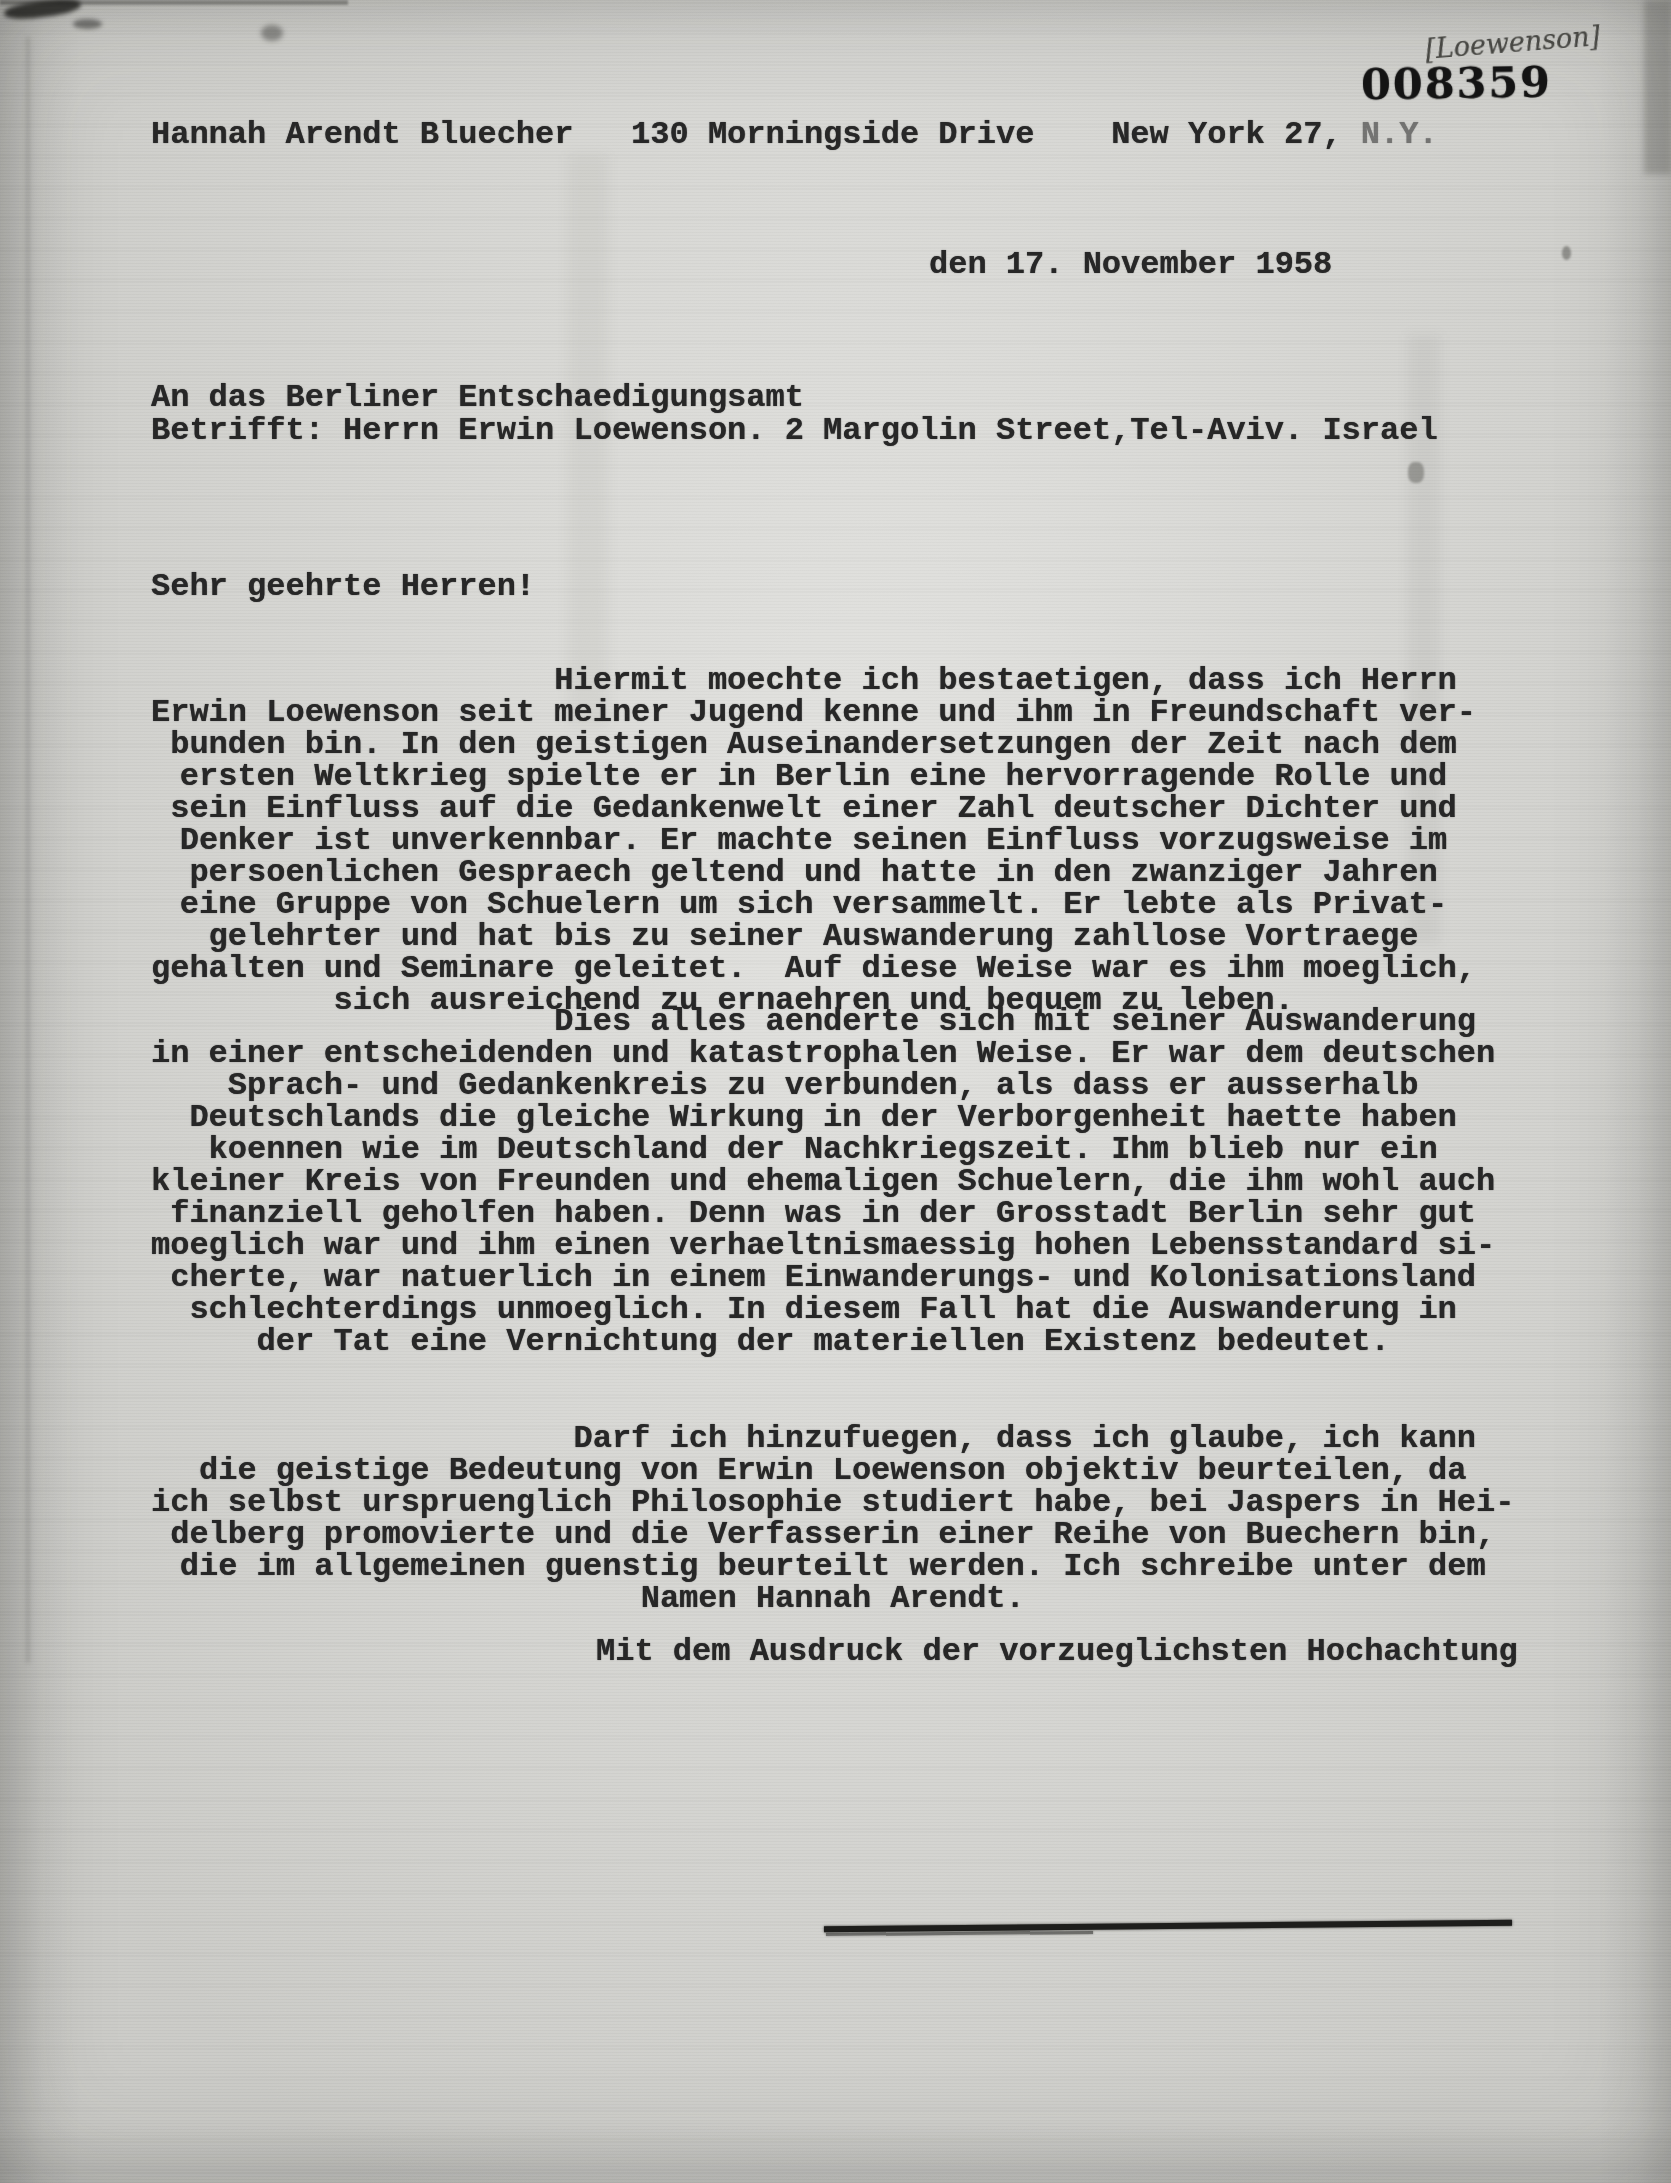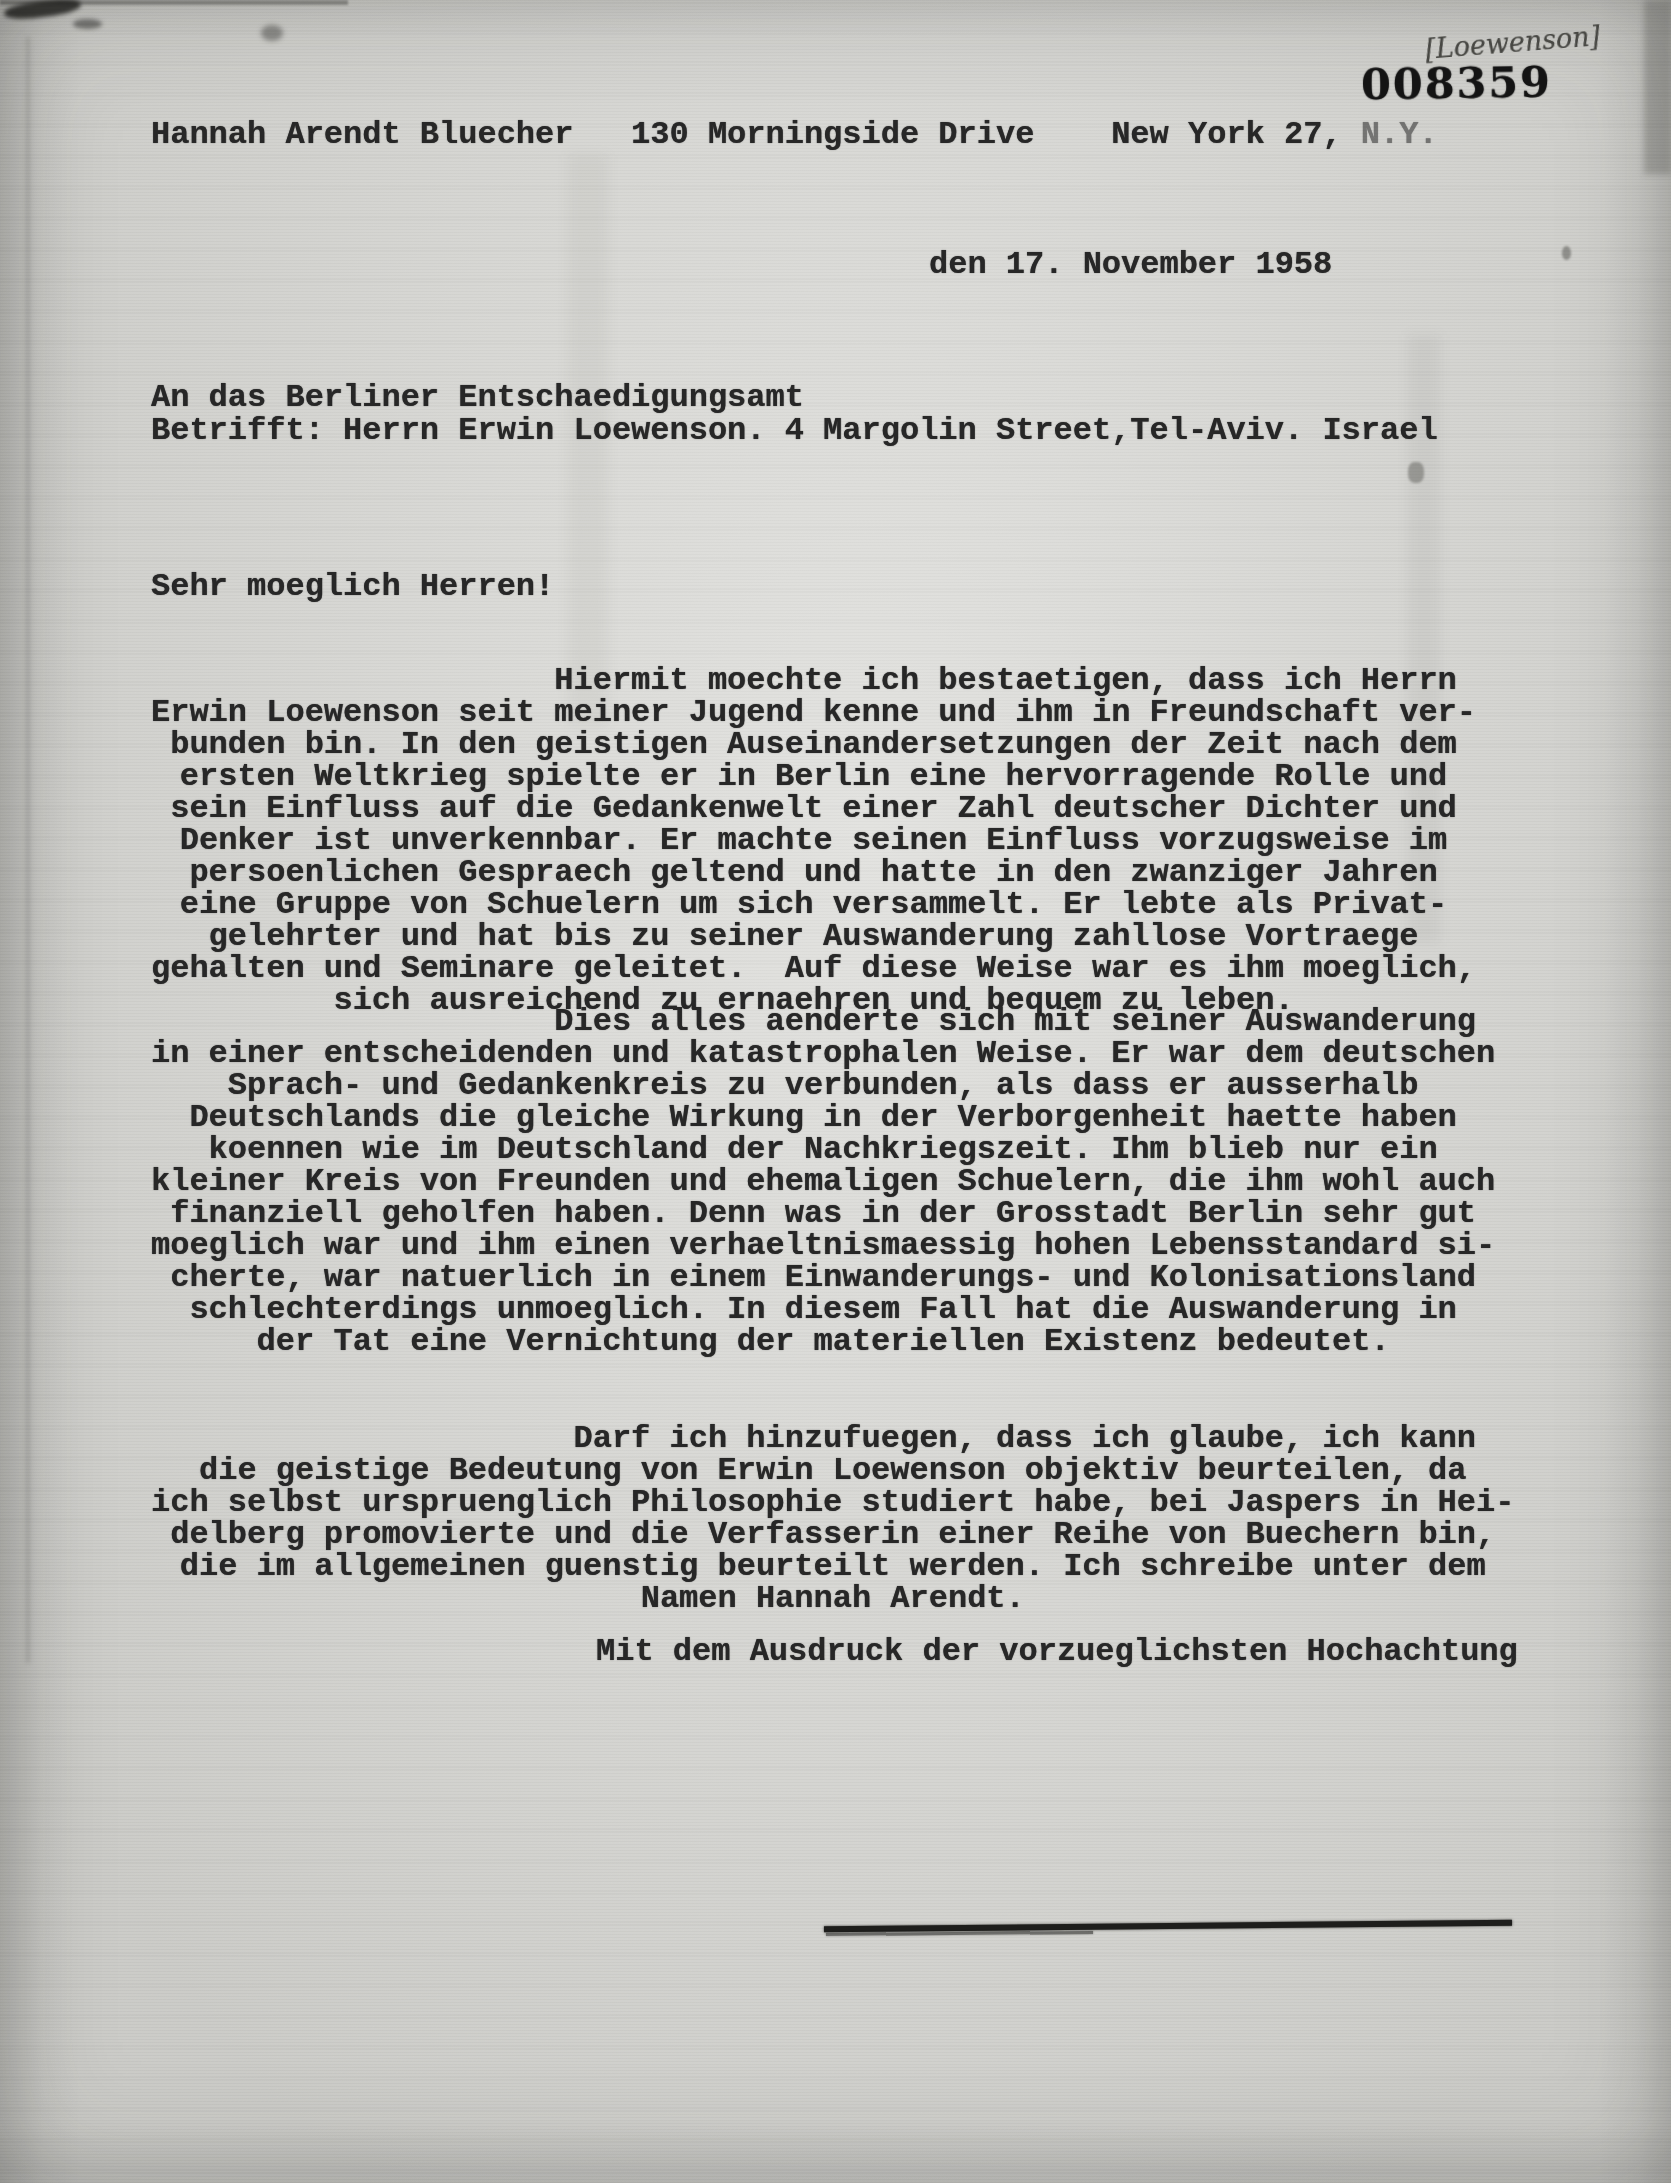--- a/index.html
+++ b/index.html
@@ -97,23 +97,23 @@
   <div class="artifact a-rightedge"></div>
 
   <div class="handnote">[Loewenson]</div>
   <div class="stamp">008359</div>
 
   <div class="typed" style="left:151px;top:119px;"><span>Hannah Arendt Bluecher   130 Morningside Drive    New York 27, </span><span class="faded">N.Y.</span></div>
 
   <div class="typed" style="left:929px;top:249px;">den 17. November 1958</div>
 
   <div class="typed" style="left:151px;top:382px;">An das Berliner Entschaedigungsamt</div>
-  <div class="typed" style="left:151px;top:415px;">Betrifft: Herrn Erwin Loewenson. 4 Margolin Street,Tel-Aviv. Israel</div>
+  <div class="typed" style="left:151px;top:415px;">Betrifft: Herrn Erwin Loewenson. 2 Margolin Street,Tel-Aviv. Israel</div>
 
-  <div class="typed" style="left:151px;top:571px;">Sehr moeglich Herren!</div>
+  <div class="typed" style="left:151px;top:571px;">Sehr geehrte Herren!</div>
 
   <div class="typed" style="left:151px;top:631px;margin-top:34px;">                    Hiermit moechte ich bestaetigen, dass ich Herrn
 Erwin Loewenson seit meiner Jugend kenne und ihm in Freundschaft ver-
 bunden bin. In den geistigen Auseinandersetzungen der Zeit nach dem
 ersten Weltkrieg spielte er in Berlin eine hervorragende Rolle und
 sein Einfluss auf die Gedankenwelt einer Zahl deutscher Dichter und
 Denker ist unverkennbar. Er machte seinen Einfluss vorzugsweise im
 persoenlichen Gespraech geltend und hatte in den zwanziger Jahren
 eine Gruppe von Schuelern um sich versammelt. Er lebte als Privat-
 gelehrter und hat bis zu seiner Auswanderung zahllose Vortraege

